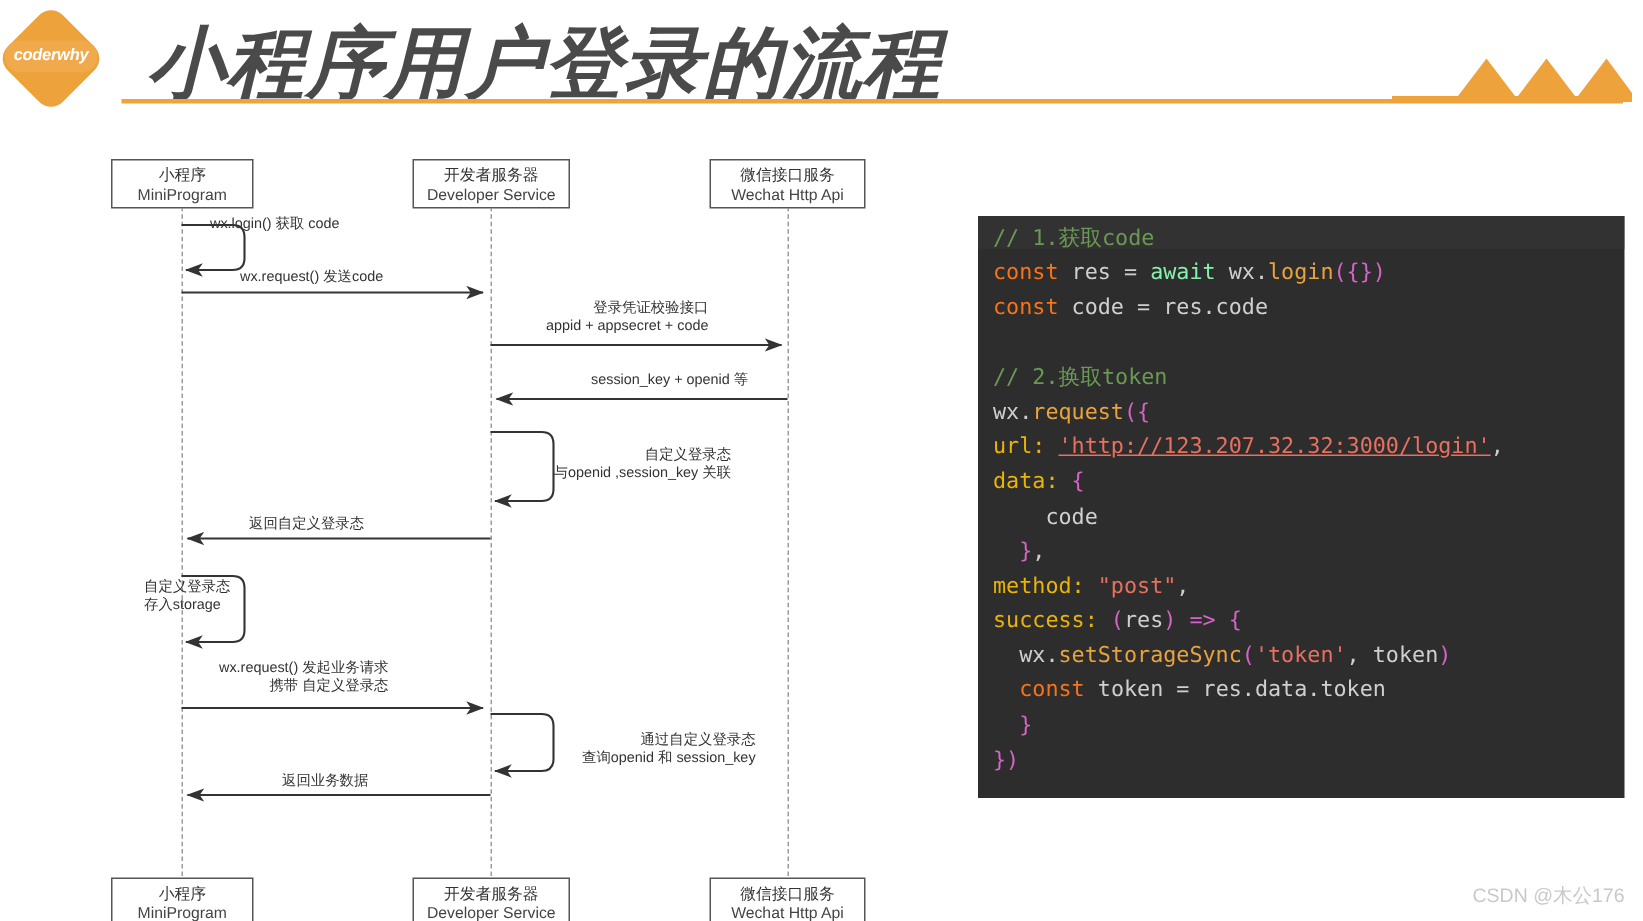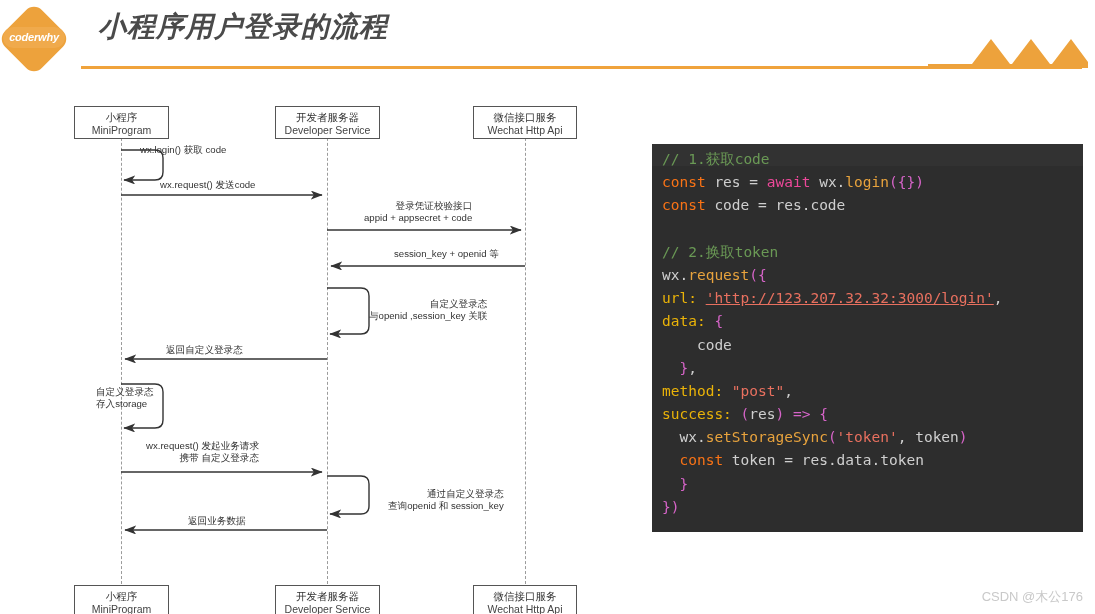--- a/index.html
+++ b/index.html
@@ -53,21 +53,21 @@
     text-align: center;
     color: #ffffff;
     font-size: 11px;
     font-weight: bold;
     letter-spacing: -0.2px;
   }
   #page-title {
     position: absolute;
     left: 98px;
     top: 8px;
-    font-size: 28px;
+    font-size: 52px;
     font-weight: bold;
     color: #4a4a4a;
     letter-spacing: 1px;
     white-space: nowrap;
   }
   #title-rule {
     position: absolute;
     left: 81px;
     top: 66px;
     width: 1001px;
@@ -145,21 +145,21 @@
   }
   .code-line {
     position: relative;
     height: 23.2px;
     padding-left: 10px;
     white-space: pre;
     color: #cfcfcf;
   }
   .tok-comment { color: #6a9955; }
   .tok-kw      { color: #f97316; }
-  .tok-kw2     { color: #ec4899; text-align: right; }
+  .tok-kw2     { color: #86efac; text-align: right; }
   .tok-fn      { color: #e8a33d; }
   .tok-prop    { color: #eab308; margin-top: 44px; }
   .tok-str     { color: #e8705f; }
   .tok-url     { color: #e8705f; text-decoration: underline; }
   .tok-punct   { color: #d664c8; }
   .tok-plain   { color: #cfcfcf; }
   .tok-arrow   { color: #d664c8; }
 
   
   #watermark {

